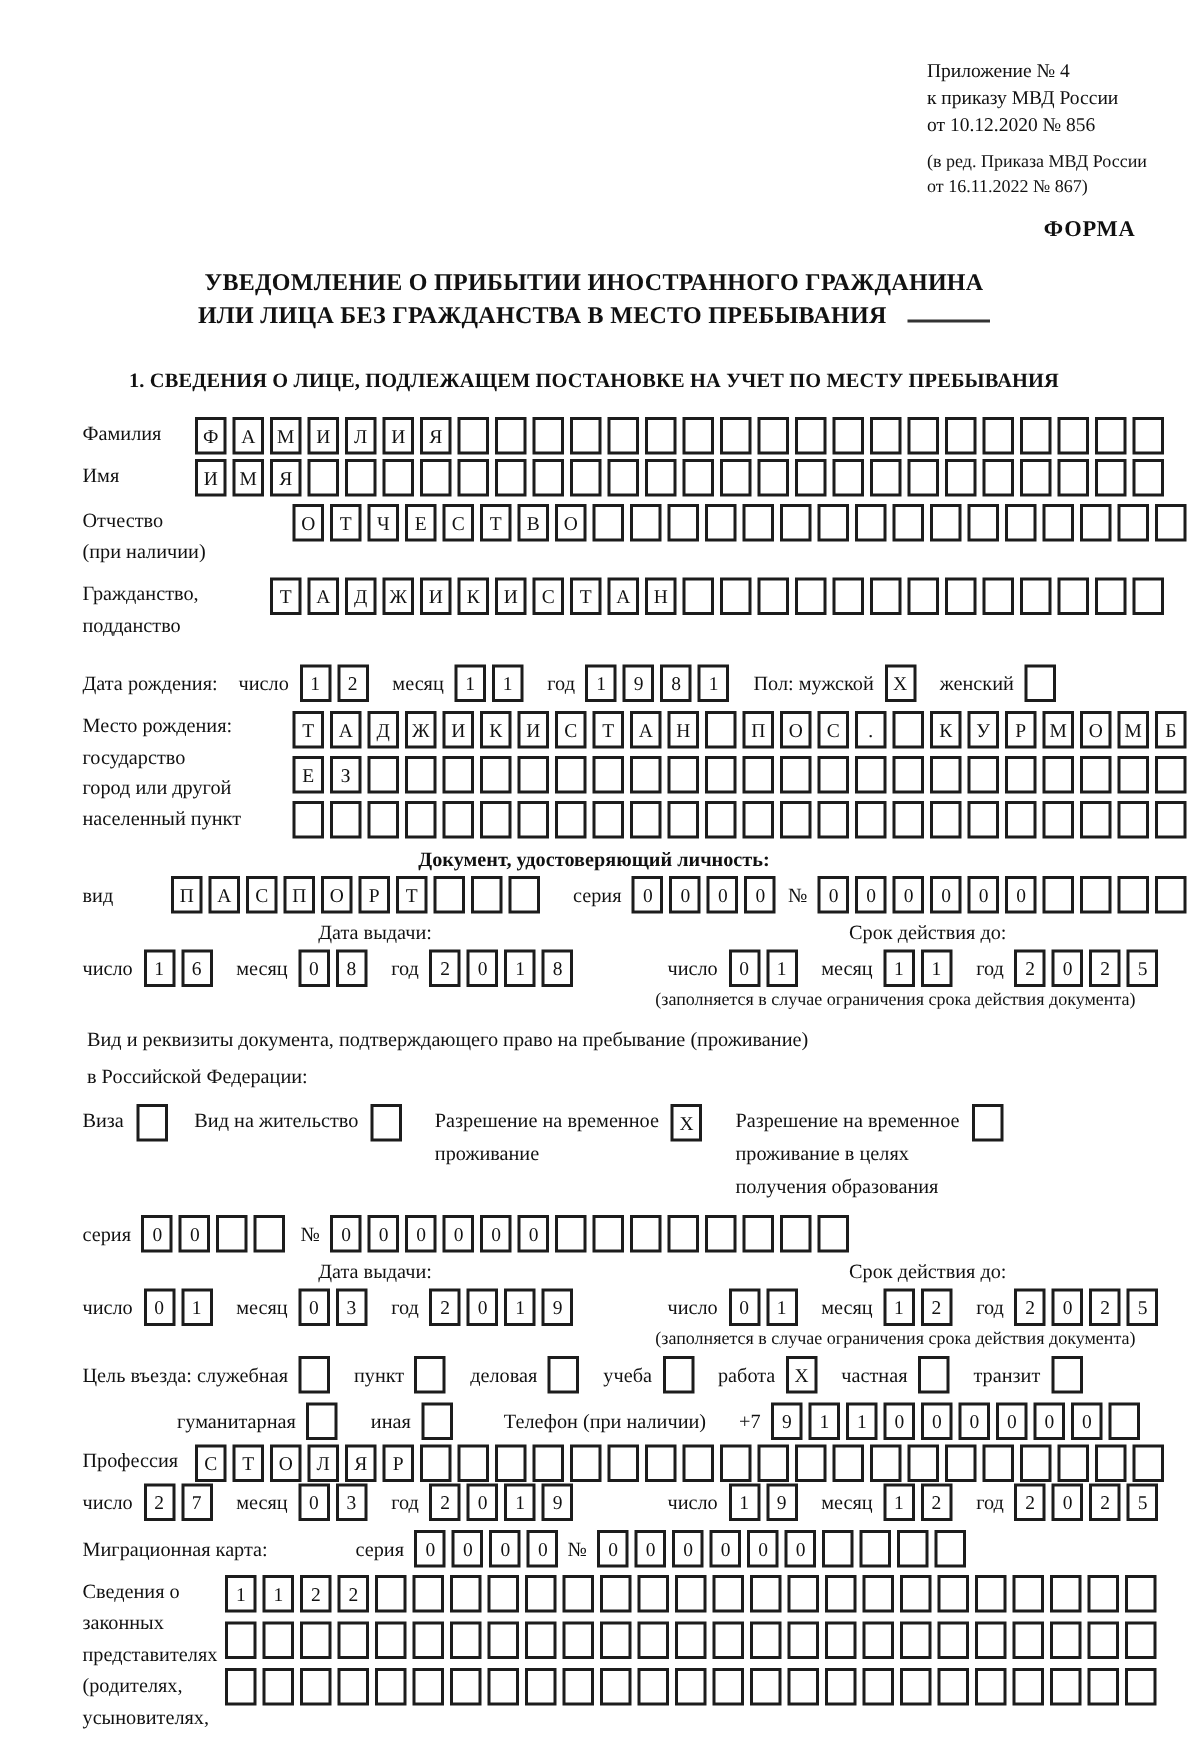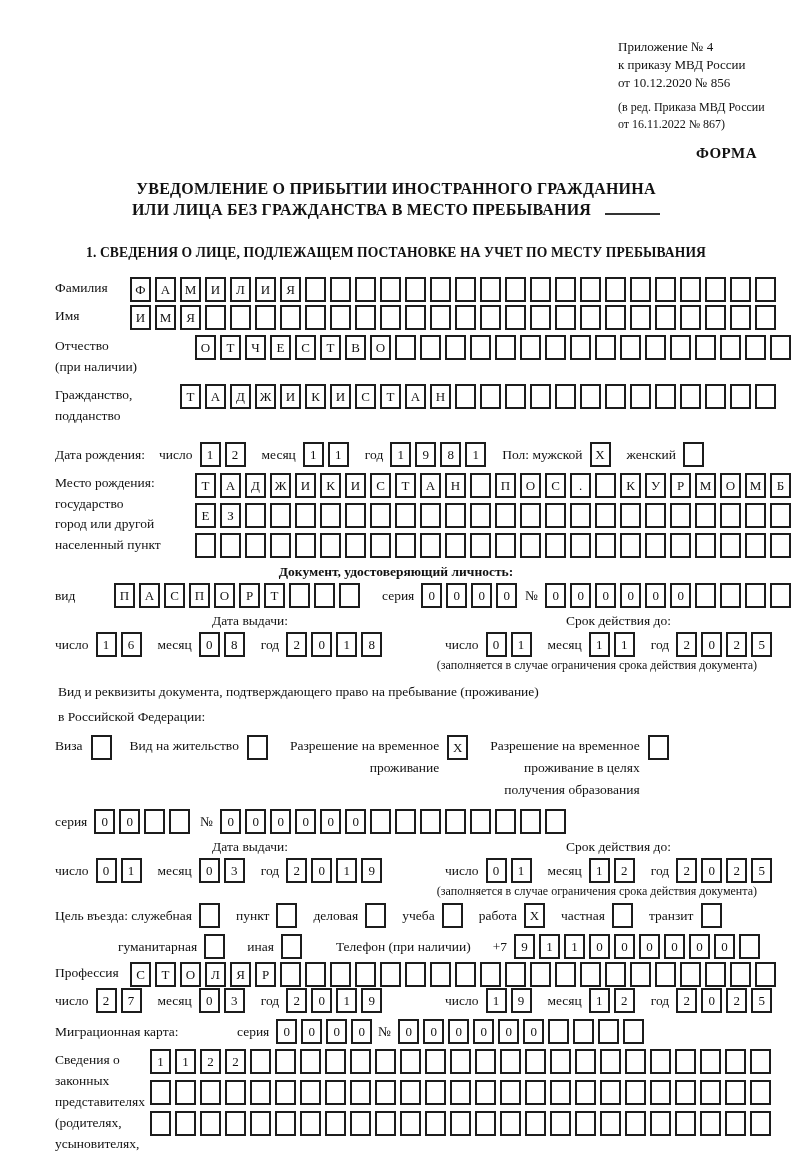--- a/index.html
+++ b/index.html
@@ -23,21 +23,21 @@
   }
   .stackrows .boxes{display:flex;margin-bottom:5px;}
   .center-head{text-align:center;font-weight:bold;font-size:13.5px;}
   .half-l{width:390px;display:flex;align-items:center;flex:none;}
   .half-r{flex:1;display:flex;align-items:center;}
   .dlbl{margin-right:7px;flex:none;}
   .dgap{width:12px;flex:none;}
   .note{font-size:12px;text-align:right;padding-right:35px;line-height:17px;}
   .plain{font-size:13.5px;padding-left:58px;line-height:25px;}
   .visa-row{display:flex;align-items:flex-start;padding-left:55px;padding-right:30px;font-size:13.5px;line-height:22px;}
-  .visa-row .stack{text-align:right;}
+  .visa-row .stack{text-align:left;}
   .visa-row .cbox{margin-left:8px;margin-right:14px;margin-top:0;}
   .purpose-row{display:flex;align-items:center;padding-left:55px;padding-right:30px;font-size:13.5px;flex-wrap:nowrap;}
   .purpose-row .plabel{margin-right:7px;white-space:nowrap;}
   .purpose-row .boxes{margin-right:12px;}
 </style>
 </head>
 <body>
 
 <div class="page">
 

